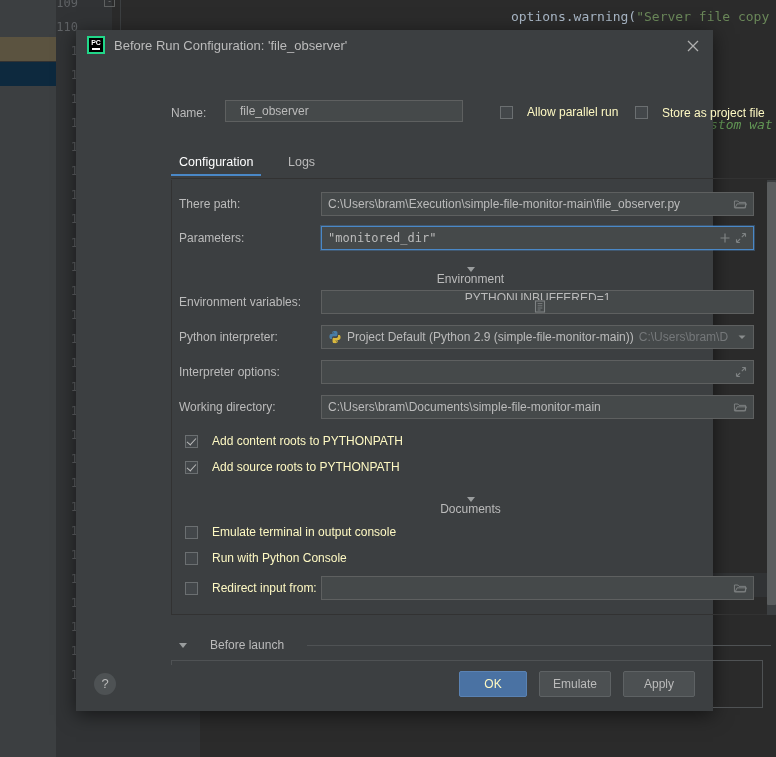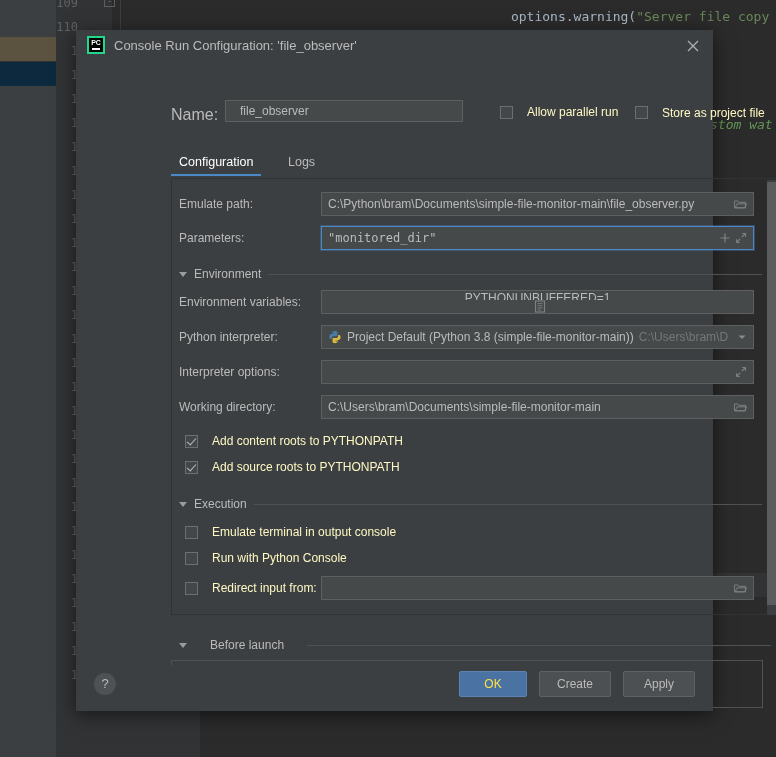--- a/index.html
+++ b/index.html
@@ -149,21 +149,21 @@
     right: 8px; top: 4px;
     width: 24px; height: 24px;
     cursor: pointer;
   }
   .close-btn svg { display: block; }
 
   
   .name-label {
     position: absolute;
     left: 95px; top: 76px;
-    font-size: 16px;
+    font-size: 12px;
     color: #bbbbbb;
   }
   .name-input {
     position: absolute;
     left: 149px; top: 70px;
     width: 238px; height: 22px;
     background: #45494a;
     border: 1px solid #5e6060;
     box-sizing: border-box;
     color: #bbbbbb;
@@ -314,22 +314,23 @@
     border-right: 4px solid transparent;
     border-top: 4px solid #9a9d9e;
     cursor: pointer;
   }
 
   
   .section {
     position: absolute;
     display: flex;
     align-items: center;
-    gap: 7px;
+    gap: 0;
     white-space: nowrap;
+    flex-direction: column;
   }
   .sec-tri {
     width: 0; height: 0;
     border-left: 4.5px solid transparent;
     border-right: 4.5px solid transparent;
     border-top: 5px solid #9a9d9e;
     cursor: pointer;
     flex: 0 0 auto;
   }
   .sec-title {
@@ -397,21 +398,21 @@
     box-sizing: border-box;
     color: #bbbbbb;
     font-size: 12px;
     font-family: "Liberation Sans", sans-serif;
     cursor: pointer;
     border-radius: 2px;
   }
   .dlg-btn.primary {
     background: #4a72a3;
     border: 1px solid #5a82b3;
-    color: #fde047;
+    color: #fef9c3;
   }
 </style>
 </head>
 <body>
 
 <div id="ide">
   <div class="ide-editor">
     <div class="code-line" style="left:352px; top:-6px;">
       <span class="tok-fn">options.warning(</span><span class="tok-str">"Server file copy already up to date."</span>
     </div>
@@ -464,21 +465,21 @@
   <div class="gutter-fold" style="top:-4px;">-</div>
 </div>
 
 <div id="dialog">
 
   <div class="titlebar">
     <div class="pc-icon">
       <div class="pc-txt">PC</div>
       <div class="pc-bar"></div>
     </div>
-    <div class="dlg-title">Console Run Configuration: 'file_observer'</div>
+    <div class="dlg-title">Before Run Configuration: 'file_observer'</div>
     <div class="close-btn">
       <svg width="24" height="24" viewBox="0 0 24 24">
         <path d="M7 7 L17 17 M17 7 L7 17" stroke="#b0b0b0" stroke-width="1.3" fill="none"></path>
       </svg>
     </div>
   </div>
 
   <div class="name-label">Name:</div>
   <input class="name-input" value="file_observer" style="">
 
@@ -498,24 +499,24 @@
   </div>
 
   <div class="tabs">
     <div class="tab active" style="left:6px;">Configuration</div>
     <div class="tab" style="left:115px;">Logs</div>
   </div>
   <div class="tab-sep"></div>
 
   <div class="scroll-area">
 
-    <div class="frow-label" style="left:8px; top:17px;">Emulate path:</div>
+    <div class="frow-label" style="left:8px; top:17px;">There path:</div>
     <div class="combo-arrow" style="left:166px; top:25px;"></div>
     <div class="field" style="left:150px; top:12px; width:433px;">
-      <span class="val">C:\Python\bram\Documents\simple-file-monitor-main\file_observer.py</span>
+      <span class="val">C:\Users\bram\Execution\simple-file-monitor-main\file_observer.py</span>
       <span class="fld-icon">
         <svg width="14" height="12" viewBox="0 0 16 14">
           <path fill="none" stroke="#8d9192" stroke-width="1.1" d="M1.5 11.5v-8h4l1.4 1.6h7.6v6.4z"></path>
           <path fill="none" stroke="#8d9192" stroke-width="1.1" d="M2.4 11.4 4.6 6.8h11l-2.2 4.6z"></path>
         </svg>
       </span>
     </div>
 
     <div class="frow-label" style="left:8px; top:51px;">Parameters:</div>
     <div class="field focused" style="left:150px; top:46px; width:433px;">
@@ -550,21 +551,21 @@
     </div>
 
     <div class="frow-label" style="left:8px; top:150px;">Python interpreter:</div>
     <div class="field" style="left:150px; top:145px; width:433px;">
       <span class="fld-icon" style="margin-left:0; margin-right:5px;">
         <svg width="14" height="14" viewBox="0 0 16 16">
           <path fill="#4b8bbe" d="M7.9 1c-1.6 0-3 .3-3 1.9v1.3h3.1v.5H3.6s-2 .1-2 2.9c0 2.8 1.8 2.7 1.8 2.7h1.1V8.8s-.06-1.8 1.7-1.8h2.9s1.7.03 1.7-1.65V2.95S11.1 1 7.9 1zM6.2 2.1c.3 0 .55.25.55.56a.55.55 0 0 1-.55.55.55.55 0 0 1-.56-.55c0-.31.25-.56.56-.56z"></path>
           <path fill="#ffd43b" d="M8.1 15c1.6 0 3-.3 3-1.9v-1.3H8v-.5h4.4s2-.1 2-2.9c0-2.8-1.8-2.7-1.8-2.7h-1.1v1.5s.06 1.8-1.7 1.8H6.9s-1.7-.03-1.7 1.65v2.45S4.9 15 8.1 15zm1.7-1.1a.55.55 0 0 1-.55-.56c0-.31.24-.55.55-.55.31 0 .56.24.56.55a.55.55 0 0 1-.56.56z"></path>
         </svg>
       </span>
-      <span class="val" style="flex:0 0 auto;">Project Default (Python 3.8 (simple-file-monitor-main))</span>
+      <span class="val" style="flex:0 0 auto;">Project Default (Python 2.9 (simple-file-monitor-main))</span>
       <span class="hint" style="flex:1 1 auto;">C:\Users\bram\D</span>
       <span class="fld-icon">
         <svg width="10" height="10" viewBox="0 0 10 10">
           <path d="M1.5 3.5 5 7 8.5 3.5z" fill="#9a9d9e"></path>
         </svg>
       </span>
     </div>
 
     <div class="frow-label" style="left:8px; top:185px;">Interpreter options:</div>
     <div class="field" style="left:150px; top:180px; width:433px;">
@@ -591,21 +592,21 @@
       <span class="chkbox checked"></span>
       <span>Add content roots to PYTHONPATH</span>
     </div>
     <div class="chk-row" style="left:14px; top:280px;">
       <span class="chkbox checked"></span>
       <span>Add source roots to PYTHONPATH</span>
     </div>
 
     <div class="section" style="left:8px; top:317px; width:583px;">
       <span class="sec-tri"></span>
-      <span class="sec-title">Execution</span>
+      <span class="sec-title">Documents</span>
       <span class="sec-rule" style="flex:1 1 auto;"></span>
     </div>
 
     <div class="chk-row" style="left:14px; top:345px;">
       <span class="chkbox"></span>
       <span>Emulate terminal in output console</span>
     </div>
     <div class="chk-row" style="left:14px; top:371px;">
       <span class="chkbox"></span>
       <span>Run with Python Console</span>
@@ -634,16 +635,16 @@
     <span class="sec-title">Before launch</span>
     <span class="sec-rule" style="flex:1 1 auto;"></span>
   </div>
   <div class="bl-box">
     <div class="bl-empty">There are no tasks to run before launch</div>
   </div>
 
   <div class="btnbar">
     <div class="help-btn">?</div>
     <button class="dlg-btn primary" style="left:383px; width:68px;">OK</button>
-    <button class="dlg-btn" style="left:463px; width:72px;">Create</button>
+    <button class="dlg-btn" style="left:463px; width:72px;">Emulate</button>
     <button class="dlg-btn" style="left:547px; width:72px;">Apply</button>
   </div>
 </div>
 
 </body></html>

